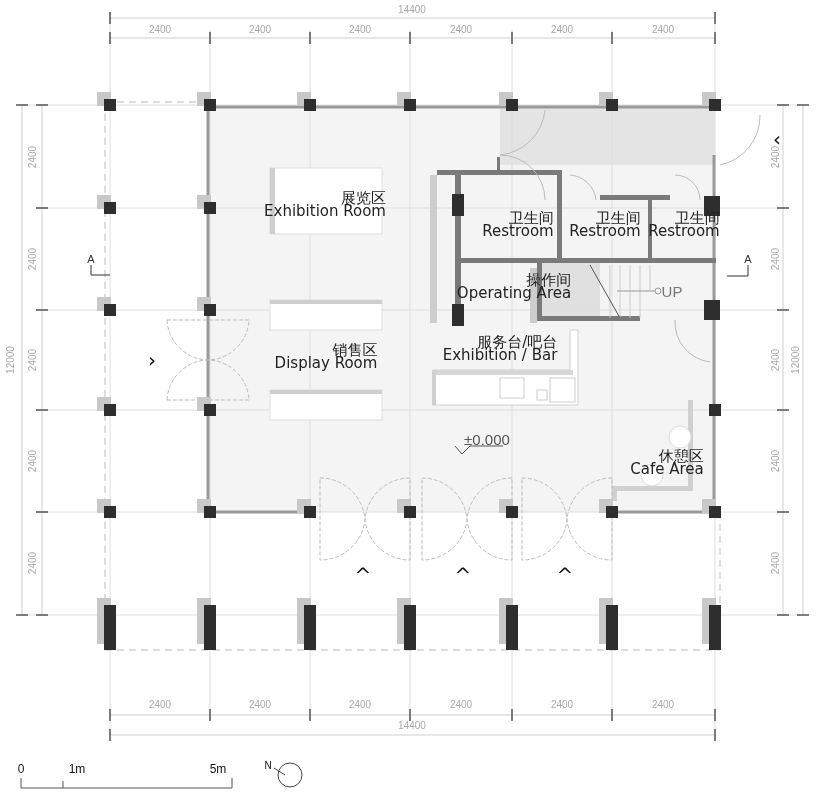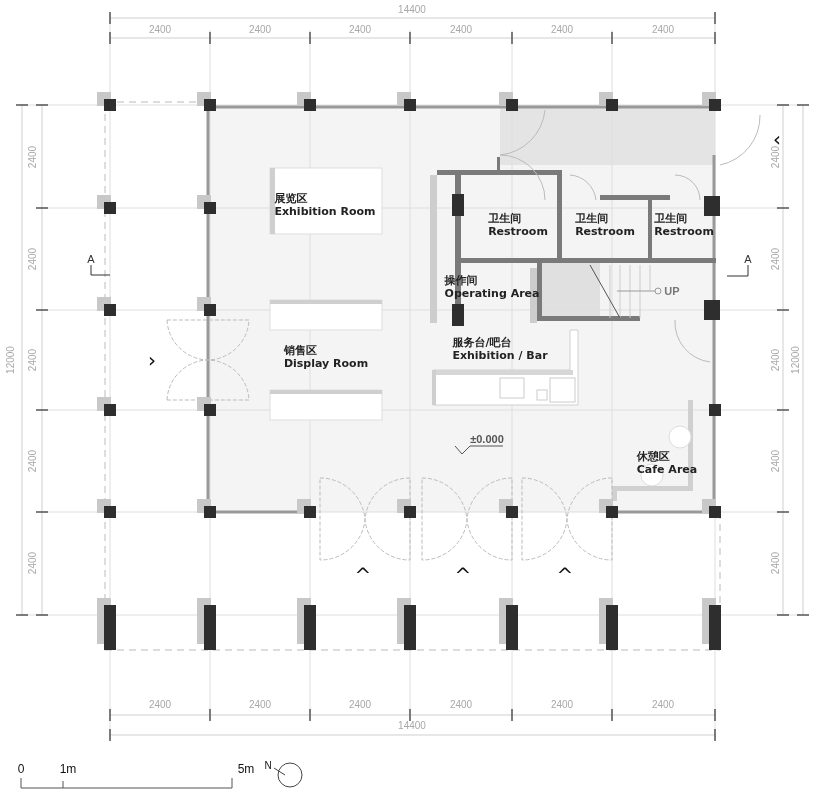--- a/index.html
+++ b/index.html
@@ -1,18 +1,18 @@
 <!DOCTYPE html>
 <html><head>
 <meta charset="utf-8">
 <style>
   html,body{margin:0;padding:0;background:#ffffff;}
   body{width:818px;height:798px;position:relative;overflow:hidden;font-family:"Liberation Sans",sans-serif;}
   svg{position:absolute;left:0;top:0;}
-  .lbl{position:absolute;font-family:"DejaVu Sans",sans-serif;font-size:11px;color:#222;text-align:left;line-height:13px;white-space:nowrap;transform:translateX(-50%);font-weight:bold;}
+  .lbl{position:absolute;font-family:"DejaVu Sans",sans-serif;font-size:15px;color:#222;text-align:right;line-height:13px;white-space:nowrap;transform:translateX(-50%);}
   .dim{position:absolute;font-family:"Liberation Sans",sans-serif;font-size:10px;color:#a8a8a8;transform:translate(-50%,-50%);white-space:nowrap;}
   .dimv{transform:translate(-50%,-50%) rotate(-90deg);}
   .arrow{position:absolute;font-family:"DejaVu Sans",sans-serif;color:#111;font-size:20px;line-height:20px;transform:translate(-50%,-50%);}
   .sec{position:absolute;font-family:"Liberation Sans",sans-serif;font-size:11px;color:#333;transform:translate(-50%,-50%);}
   .scale-t{position:absolute;font-family:"Liberation Sans",sans-serif;font-size:12px;color:#111;transform:translateX(-50%);}
 </style>
 </head>
 <body>
 
 <svg width="818" height="798" viewBox="0 0 818 798">
@@ -302,21 +302,21 @@
   <div>Restroom</div>
 </div>
 <div class="lbl" style="left:605px;top:212px">
   <div>卫生间</div>
   <div>Restroom</div>
 </div>
 <div class="lbl" style="left:684px;top:212px">
   <div>卫生间</div>
   <div>Restroom</div>
 </div>
-<div class="lbl" style="left:492px;top:274px">
+<div class="lbl" style="left:514px;top:274px">
   <div>操作间</div>
   <div>Operating Area</div>
 </div>
 <div class="lbl" style="left:500px;top:336px">
   <div>服务台/吧台</div>
   <div>Exhibition / Bar</div>
 </div>
 <div class="lbl" style="left:667px;top:450px">
   <div>休憩区</div>
   <div>Cafe Area</div>
@@ -328,15 +328,15 @@
 <div class="sec" style="left:91px;top:259px">A</div>
 <div class="sec" style="left:748px;top:259px">A</div>
 
 <div class="arrow" style="left:152px;top:360px">›</div>
 <div class="arrow" style="left:777px;top:139px">‹</div>
 <div class="arrow" style="left:363px;top:575px">^</div>
 <div class="arrow" style="left:463px;top:575px">^</div>
 <div class="arrow" style="left:565px;top:575px">^</div>
 
 <div class="scale-t" style="left:21px;top:762px">0</div>
-<div class="scale-t" style="left:68px;top:762px">1m</div>
-<div class="scale-t" style="left:246px;top:762px">5m</div>
+<div class="scale-t" style="left:77px;top:762px">1m</div>
+<div class="scale-t" style="left:218px;top:762px">5m</div>
 <div class="scale-t" style="left:268px;top:760px;font-size:10px">N</div>
 
 </body></html>

